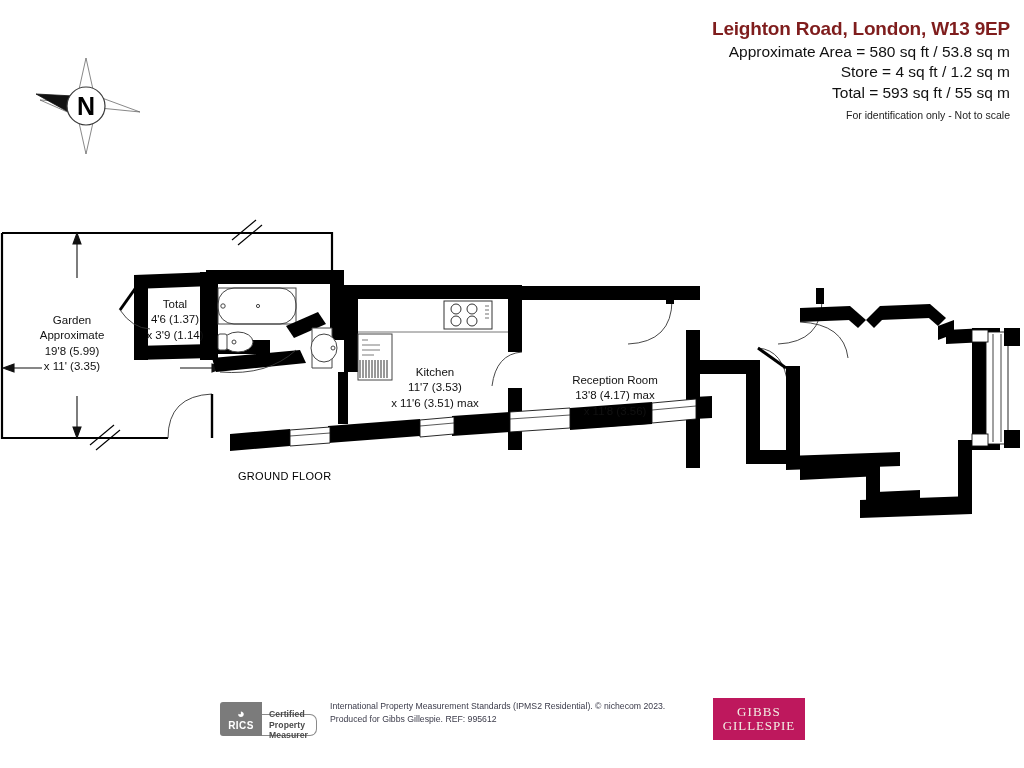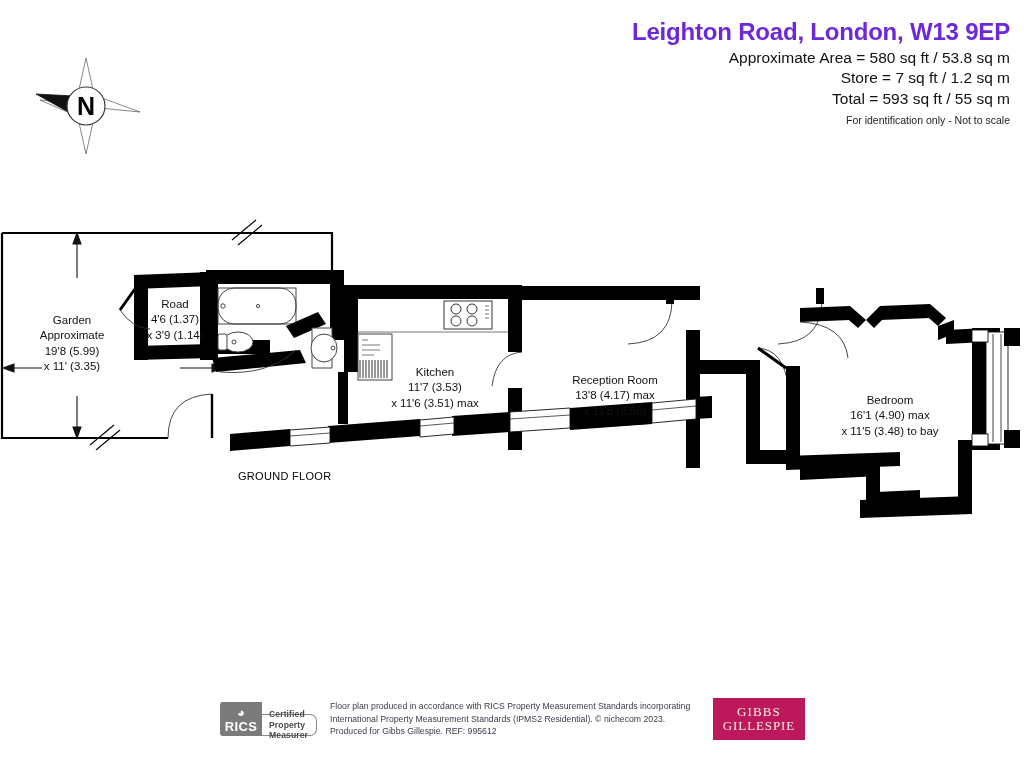--- a/index.html
+++ b/index.html
@@ -23,24 +23,24 @@
   }
 
   
   .header {
     position: absolute;
     right: 14px;
     top: 18px;
     text-align: right;
   }
   .header-title {
-    font-size: 24px;
+    font-size: 19px;
     font-weight: bold;
     letter-spacing: -0.2px;
-    color: #6d28d9;
+    color: #7f1d1d;
     line-height: 1.15;
     white-space: nowrap;
   }
   .header-lines {
     margin-top: 2px;
   }
   .header-line {
     font-size: 15.5px;
     color: #111;
     line-height: 1.33;
@@ -127,21 +127,21 @@
     align-items: center;
     justify-content: center;
     border-radius: 3px 0 0 3px;
   }
   .rics-mark .glyph {
     font-size: 13px;
     line-height: 1;
     margin-bottom: 1px;
   }
   .rics-mark .word {
-    font-size: 13px;
+    font-size: 10px;
     font-weight: bold;
     letter-spacing: 0.4px;
     line-height: 1;
   }
   .rics-cert {
     border: 1px solid #8a8a8a;
     border-left: none;
     border-radius: 0 7px 7px 0;
     padding: 2px 8px 2px 7px;
     display: flex;
@@ -197,21 +197,21 @@
 </style>
 </head>
 <body>
 
 <div id="floorplan-root">
 
   <div class="header">
     <div class="header-title">Leighton Road, London, W13 9EP</div>
     <div class="header-lines">
       <div class="header-line">Approximate Area = 580 sq ft / 53.8 sq m</div>
-      <div class="header-line">Store = 7 sq ft / 1.2 sq m</div>
+      <div class="header-line">Store = 4 sq ft / 1.2 sq m</div>
       <div class="header-line">Total = 593 sq ft / 55 sq m</div>
     </div>
     <div class="header-note">For identification only - Not to scale</div>
   </div>
 
   <div class="compass">
     <svg viewBox="0 0 116 100" width="116" height="100">
 
       <g fill="#ffffff" stroke="#555" stroke-width="0.7">
         <path d="M58 2 L66 38 L58 50 L50 38 Z"></path>
@@ -483,61 +483,55 @@
   </svg>
 
   <div class="room-label" id="label-garden">
     <span class="nm">Garden</span>
     <span class="d1">Approximate</span>
     <span class="d1">19'8 (5.99)</span>
     <span class="d2">x 11' (3.35)</span>
   </div>
 
   <div class="room-label" id="label-store">
-    <span class="nm">Road</span>
+    <span class="nm">Total</span>
     <span class="d1">4'6 (1.37)</span>
     <span class="d2">x 3'9 (1.14)</span>
   </div>
 
   <div class="room-label" id="label-kitchen">
     <span class="nm">Kitchen</span>
     <span class="d1">11'7 (3.53)</span>
     <span class="d2">x 11'6 (3.51) max</span>
   </div>
 
   <div class="room-label" id="label-reception">
     <span class="nm">Reception Room</span>
     <span class="d1">13'8 (4.17) max</span>
     <span class="d2">x 11'8 (3.56)</span>
   </div>
 
-  <div class="room-label" id="label-bedroom">
-    <span class="nm">Bedroom</span>
-    <span class="d1">16'1 (4.90) max</span>
-    <span class="d2">x 11'5 (3.48) to bay</span>
-  </div>
 
   <div class="floor-label">GROUND FLOOR</div>
 
   <div class="footer">
 
     <div class="rics-badge">
       <div class="rics-mark">
         <span class="glyph">◕</span>
         <span class="word">RICS</span>
       </div>
       <div class="rics-cert">
         <span>Certified</span>
         <span>Property</span>
         <span>Measurer</span>
       </div>
     </div>
 
     <div class="footer-text">
-      <div>Floor plan produced in accordance with RICS Property Measurement Standards incorporating</div>
       <div>International Property Measurement Standards (IPMS2 Residential).   © nichecom 2023.</div>
       <div>Produced for Gibbs Gillespie.   REF: 995612</div>
     </div>
 
     <div class="agent-logo">
       <div class="l1">GIBBS</div>
       <div class="l2">GILLESPIE</div>
     </div>
 
   </div>

